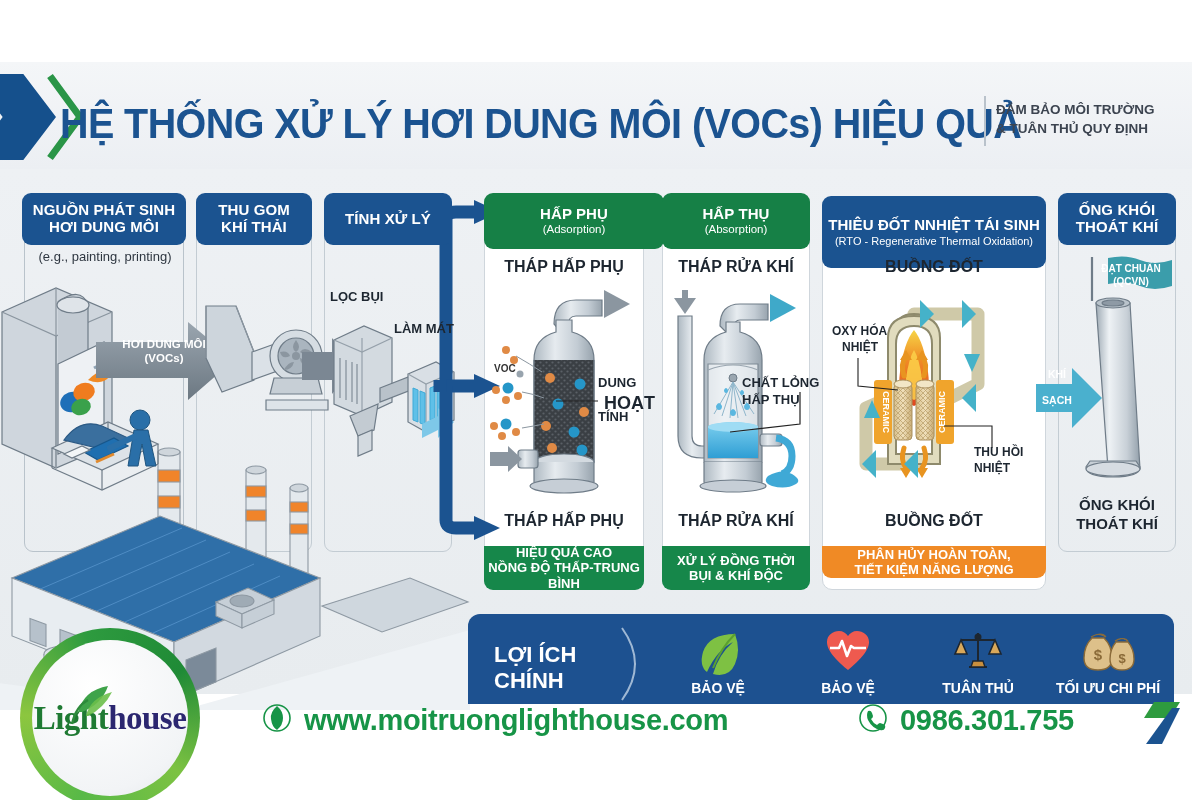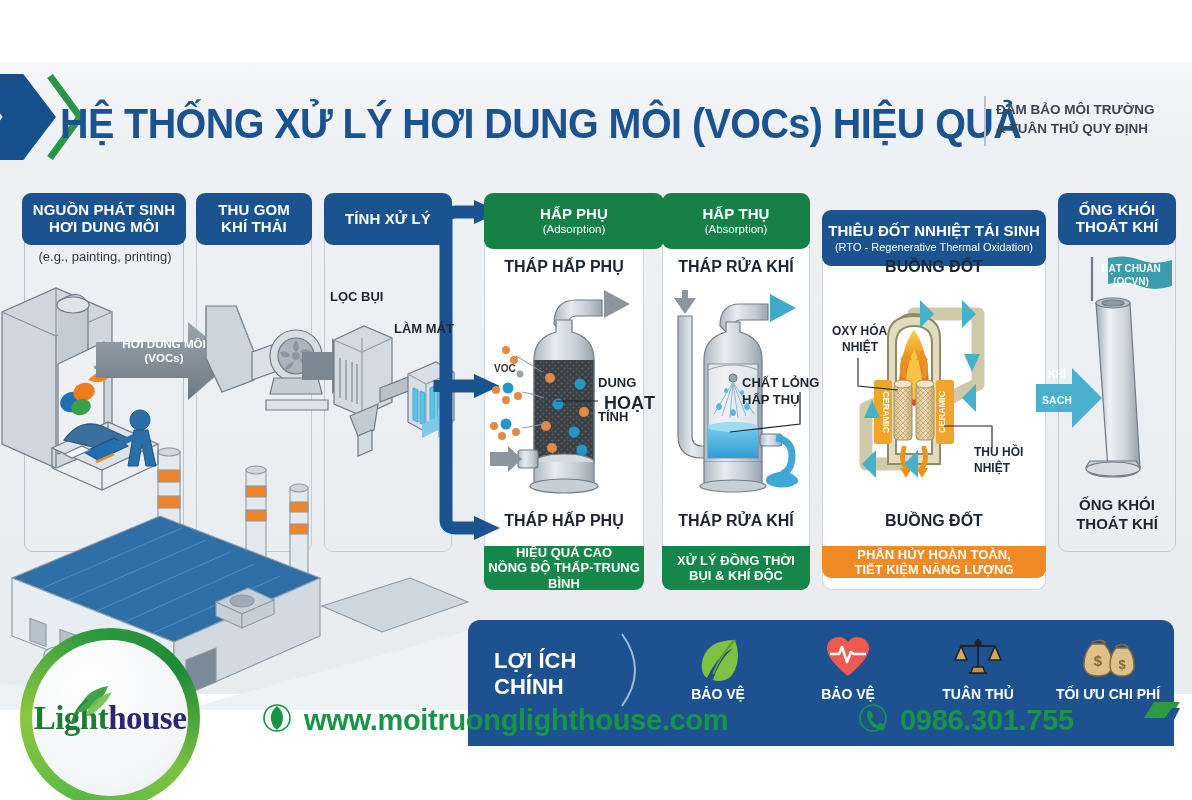--- a/index.html
+++ b/index.html
@@ -55,22 +55,22 @@
   .panel-title { position:absolute; text-align:center; font-size:16px; font-weight:bold; color:#1d2630; z-index:8; white-space:nowrap;}
   .panel-bottom-title { position:absolute; text-align:center; font-size:16px; font-weight:bold; color:#1d2630; z-index:8; white-space:nowrap;}
 
   
   .col-box { position:absolute; border:1px solid #c3ccd3; border-radius:9px; background:transparent; z-index:2; }
 
   
   .lbl { position:absolute; font-weight:bold; color:#1d2630; line-height:1.15; z-index:9; }
 
   
-  .benefits { position:absolute; left:468px; top:614px; width:706px; height:126px;
-              background:#1d5190; border-radius:12px 12px 0 0; z-index:4; overflow:hidden;margin-top:6px; }
+  .benefits { position:absolute; left:468px; top:614px; width:706px; height:90px;
+              background:#1d5190; border-radius:12px 12px 0 0; z-index:4; overflow:hidden; }
   .ben-title { position:absolute; left:26px; top:28px; color:#fff; font-size:22px; font-weight:bold; line-height:1.16; }
   .ben-sep   { position:absolute; left:150px; top:10px; width:40px; height:80px; }
   .ben-item  { position:absolute; top:14px; width:128px; text-align:center; color:#fff; }
   .ben-item .ico { height:46px; display:flex; align-items:center; justify-content:center; }
   .ben-item .cap { font-size:14px; font-weight:bold; margin-top:6px; white-space:nowrap; }
 
   
   .logo-ring { position:absolute; left:20px; top:628px; width:180px; height:180px; border-radius:50%;
                background:conic-gradient(from 200deg,#58b947,#8cc63f,#2e9b3f,#1f8a36,#7cc242,#58b947);
                z-index:12; }
@@ -422,21 +422,21 @@
       </svg>
   </div>
 
   <div class="panel-bottom-title" style="left:662px; top:512px; width:148px;">THÁP RỬA KHÍ</div>
   <div class="panel-foot green" style="left:662px; top:546px; width:148px; height:44px;">
     <div>XỬ LÝ ĐỒNG THỜI</div>
     <div>BỤI &amp; KHÍ ĐỘC</div>
   </div>
 
   <div class="panel" style="left:822px; top:218px; width:224px; height:372px;"></div>
-  <div class="pill blue" style="left:822px; top:210px; width:224px; height:56px;">
+  <div class="pill blue" style="left:822px; top:196px; width:224px; height:72px;">
     <div class="t1">THIÊU ĐỐT NNHIỆT TÁI SINH</div>
     <div class="t2" style="font-size:11px;">(RTO - Regenerative Thermal Oxidation)</div>
   </div>
   <div class="panel-title" style="left:822px; top:258px; width:224px;">BUỒNG ĐỐT</div>
 
   <div class="ill" style="left:838px; top:288px;">
     <svg width="200" height="212" viewBox="0 0 200 212">
       <defs>
         <linearGradient id="flame" x1="0" y1="0" x2="0" y2="1">
           <stop offset="0" stop-color="#f6d547"></stop>

